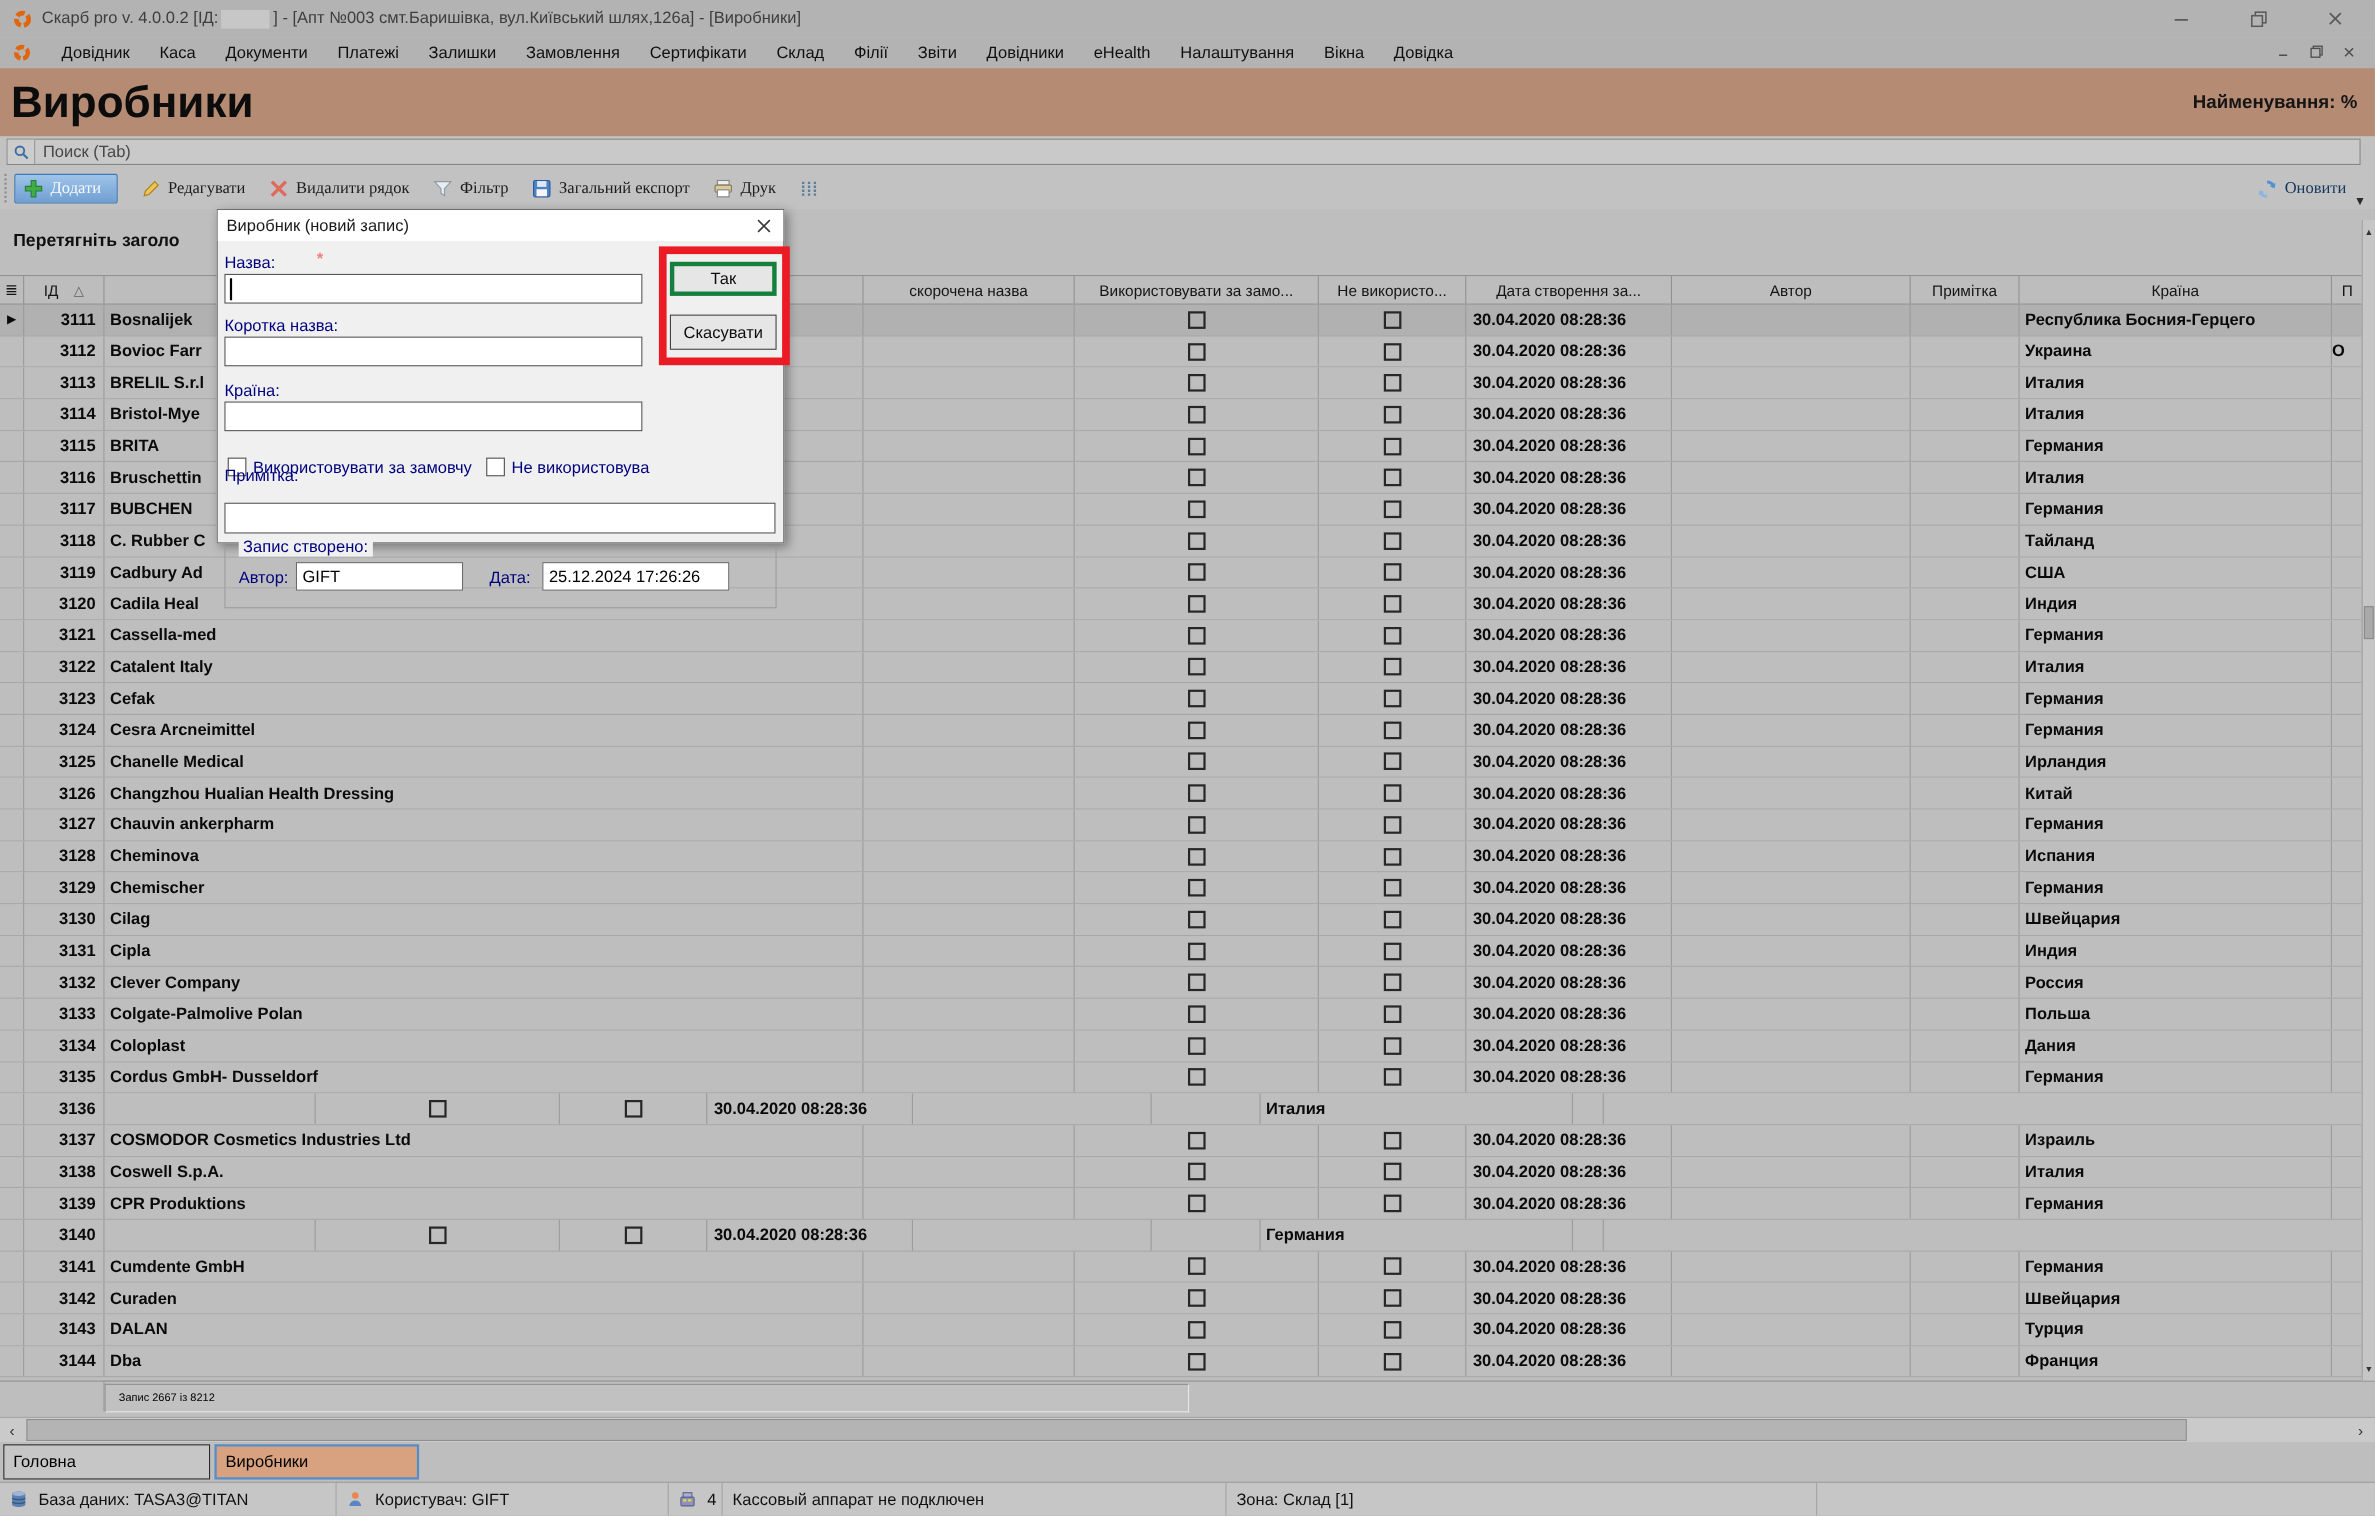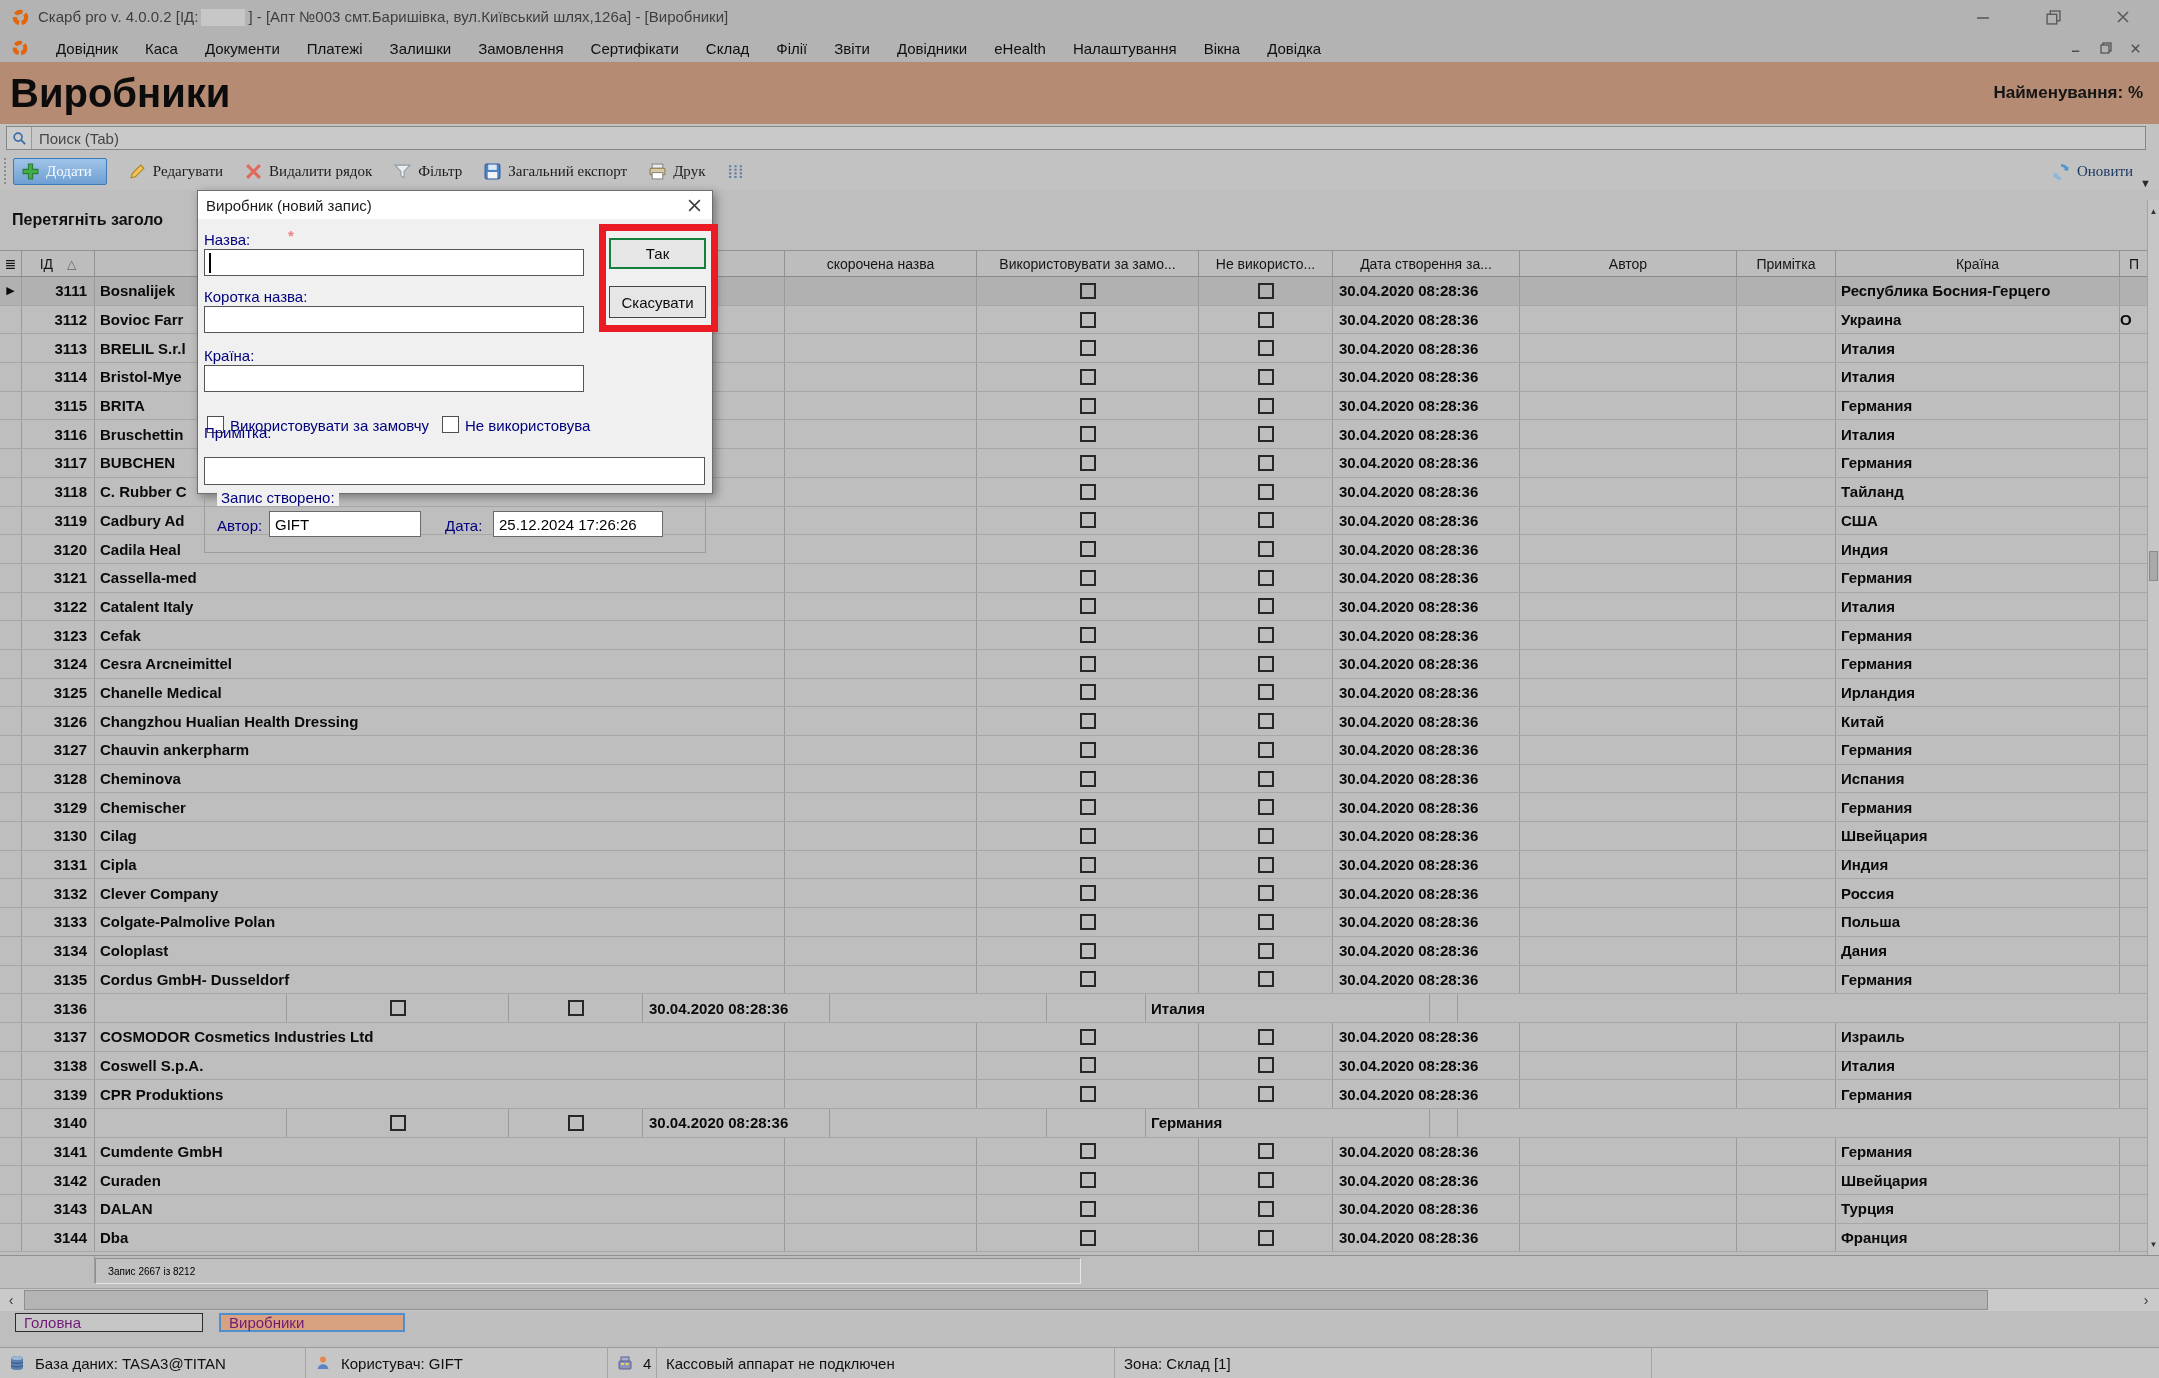--- a/index.html
+++ b/index.html
@@ -79,22 +79,22 @@
 
   
   .hscroll { position:absolute; top:1288px; left:0; right:0; height:23px; background:#cacaca; border-top:1px solid #a2a2a2; }
   .hs-btn { position:absolute; top:0; width:22px; height:100%; display:flex; align-items:center;
             justify-content:center; color:#333; font-size:14px; }
   .hs-thumb { position:absolute; left:24px; top:1px; height:20px; width:1964px; background:#b4b4b4; border:1px solid #8f8f8f; }
 
   
   .tabsrow { position:absolute; top:1311px; left:0; right:0; height:36px; background:#bebebe;
              display:flex; gap:4px; padding:2px 0 0 3px; }
-  .tab { width:188px; height:19px; border:1px solid #2c2c2c; background:#c6c6c6;
-         display:flex; align-items:center; padding-left:8px; font-size:15px; color:#701a75;margin-left:12px; }
+  .tab { width:188px; height:32px; border:1px solid #2c2c2c; background:#c6c6c6;
+         display:flex; align-items:center; padding-left:8px; font-size:15px; color:#000000; }
   .tab.active { background:#d8a17f; border:2px solid #4f8fd0; width:186px; }
 
   
   .statusbar { position:absolute; top:1347px; left:0; right:0; height:31px; background:#c6c6c6;
                border-top:1px solid #9b9b9b; display:flex; align-items:center; font-size:15px; color:#111; }
   .sb-sec { display:flex; align-items:center; gap:9px; padding-left:9px; height:100%;
             border-right:1px solid #a4a4a4; }
   .w1{width:306px;} .w2{width:302px;} .w3{width:49px;} .w4{width:458px;} .w5{width:537px;}
   .w6{flex:1; border-right:none;}
 
@@ -115,21 +115,21 @@
   .dlg-input { position:absolute; left:6px; width:380px; height:27px; background:#fff; border:1px solid #565656; }
   .text-caret { position:absolute; left:4px; top:3px; width:2px; height:20px; background:#000; }
   .dlg-cb { position:absolute; width:17px; height:17px; background:#fff; border:1px solid #4e4e4e; }
   .dlg-group { position:absolute; left:6px; top:306px; width:502px; height:56px; border:1px solid #9d9d9d; }
   .dlg-group-label { position:absolute; top:-9px; left:12px; background:#f0f0f0; padding:0 4px;
                      font-size:15px; color:#00007d; }
   .dlg-small-input { position:absolute; height:26px; background:#fff; border:1px solid #6a6a6a;
                      font-size:15px; color:#000; display:flex; align-items:center; padding-left:5px; }
   .dlg-btn { position:absolute; left:411px; width:97px; display:flex; align-items:center; justify-content:center;
              font-size:15px; color:#0d0d0d; background:#e6e6e6; }
-  .btn-ok { top:47px; height:31px; border:2px solid #15803d; }
+  .btn-ok { top:47px; height:31px; border:4px solid #15803d; }
   .btn-cancel { top:95px; height:32px; border:1px solid #454545; }
 
   .annotation { position:absolute; left:599px; top:224px; width:119px; height:108px;
                 border:7px solid #ea1b24; z-index:30; pointer-events:none; }
 </style>
 </head>
 <body>
 
 <div id="app">
 

